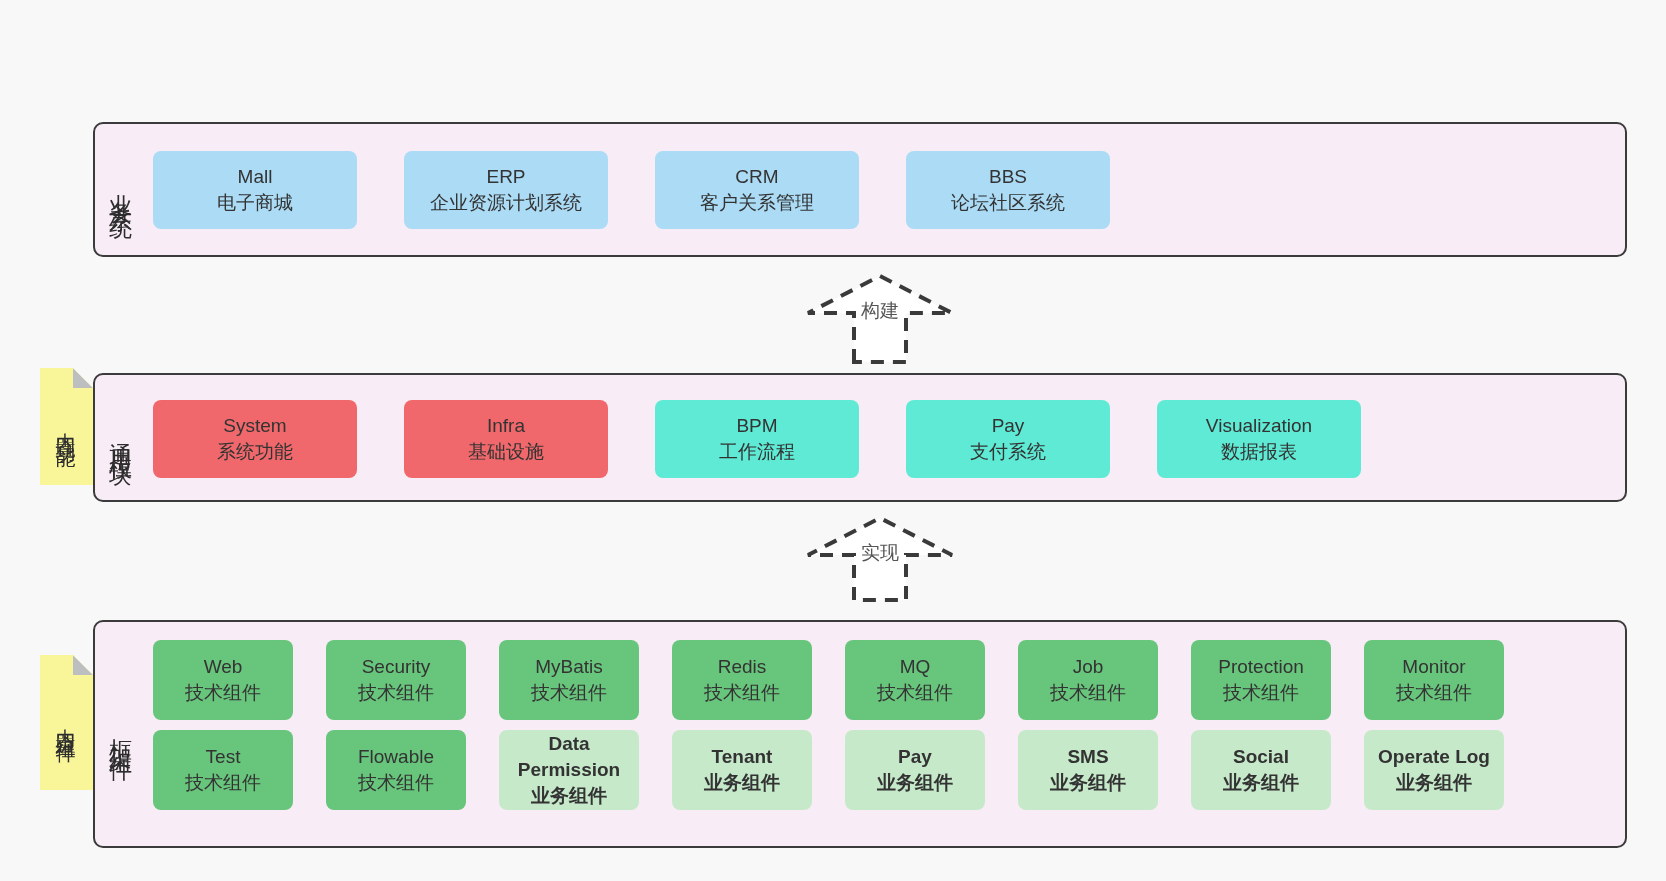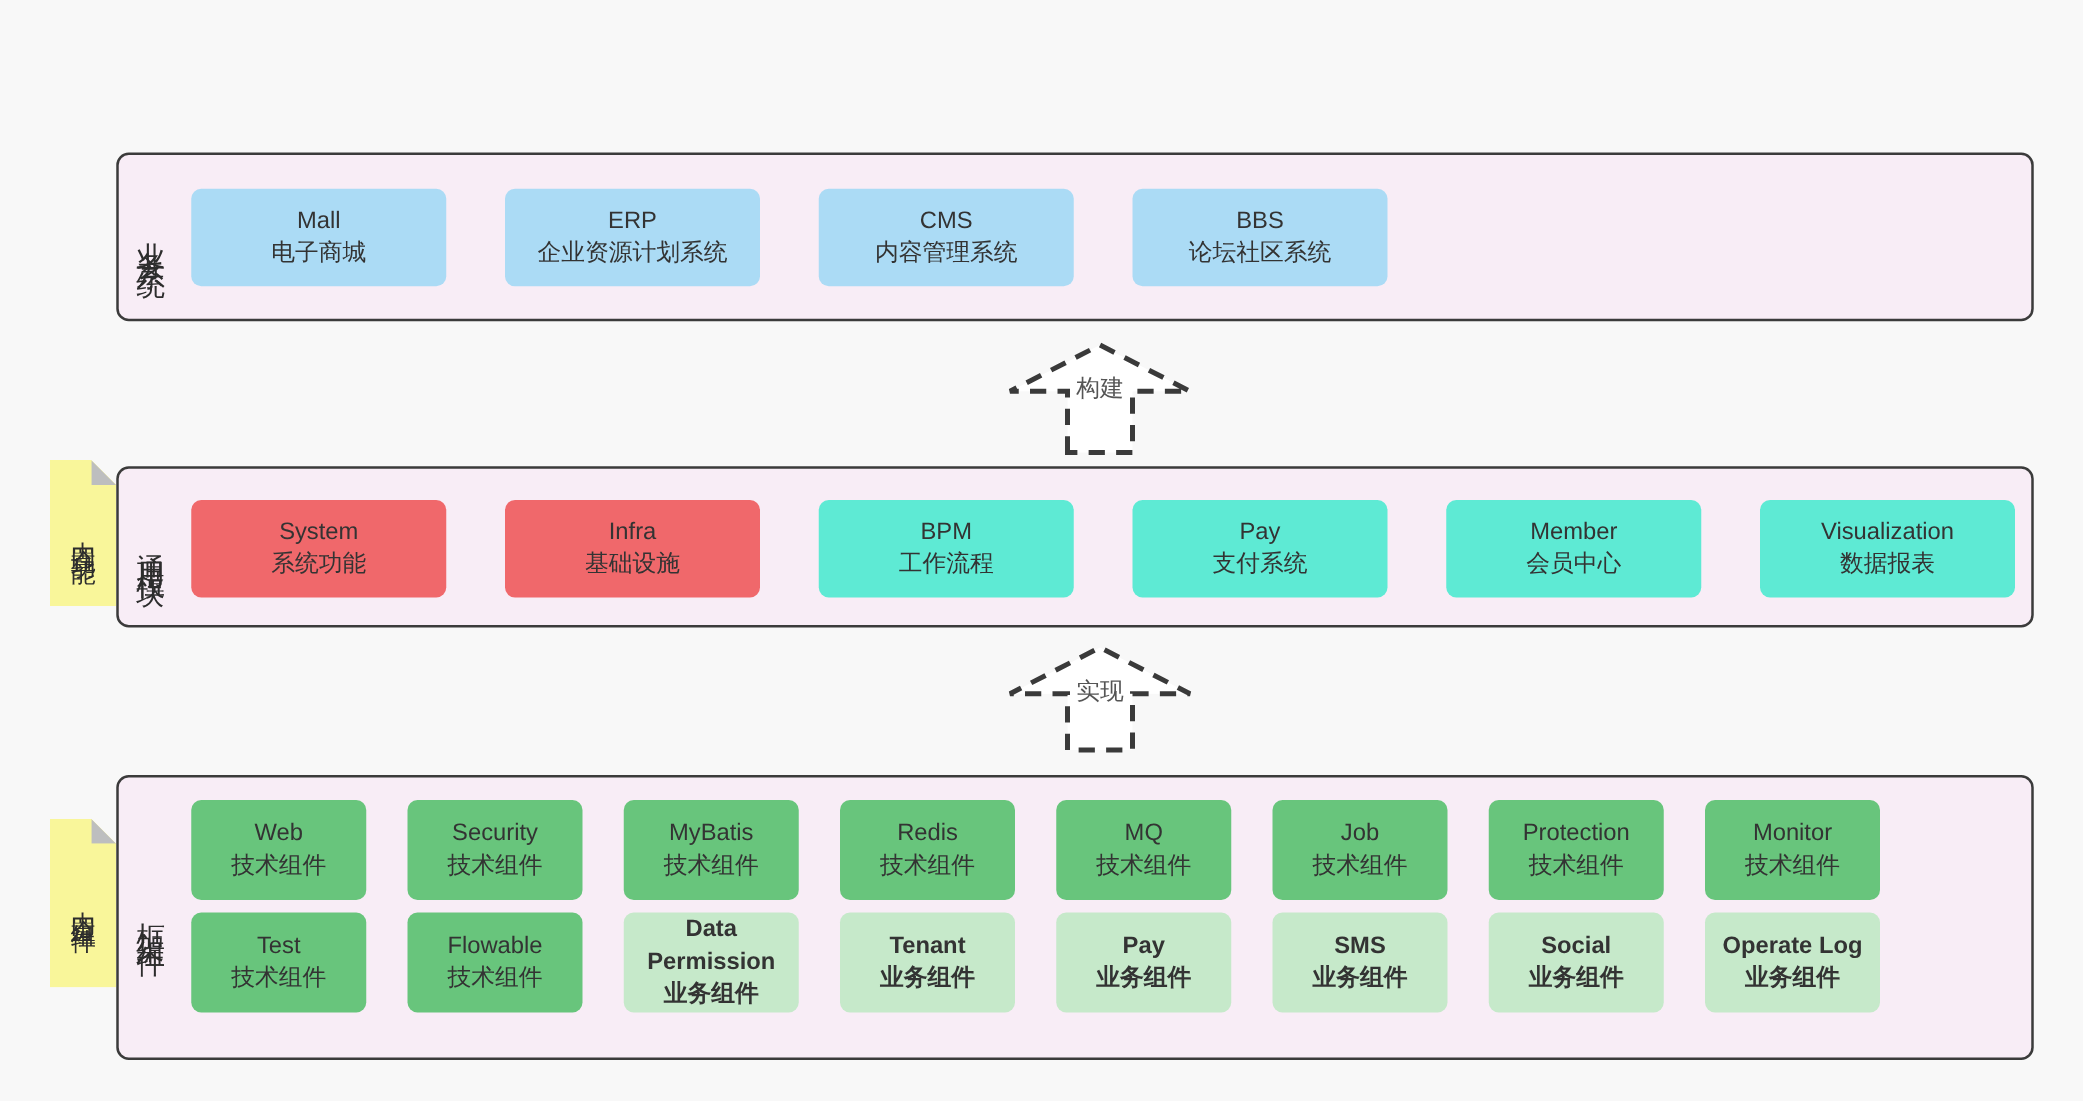--- a/index.html
+++ b/index.html
@@ -122,22 +122,22 @@
     <div class="row row-wide" style="top:27px;">
       <div class="box box-wide blue">
         <div>Mall</div>
         <div>电子商城</div>
       </div>
       <div class="box box-wide blue">
         <div>ERP</div>
         <div>企业资源计划系统</div>
       </div>
       <div class="box box-wide blue">
-        <div>CMS</div>
-        <div>内容管理系统</div>
+        <div>CRM</div>
+        <div>客户关系管理</div>
       </div>
       <div class="box box-wide blue">
         <div>BBS</div>
         <div>论坛社区系统</div>
       </div>
     </div>
   </section>
 
   <svg class="arrow" style="left:800px;top:272px;" width="160" height="94" viewBox="0 0 160 94">
     <polygon points="54,90 54,41 8,41 80,4 152,41 106,41 106,90"></polygon>
@@ -157,24 +157,20 @@
       </div>
       <div class="box box-wide pink">
         <div>BPM</div>
         <div>工作流程</div>
       </div>
       <div class="box box-wide pink">
         <div>Pay</div>
         <div>支付系统</div>
       </div>
       <div class="box box-wide pink">
-        <div>Member</div>
-        <div>会员中心</div>
-      </div>
-      <div class="box box-wide pink">
         <div>Visualization</div>
         <div>数据报表</div>
       </div>
     </div>
   </section>
 
   <div class="note" style="top:368px;height:117px;">
     <div class="note-fold"></div>
     <div class="note-label">内置功能</div>
   </div>

